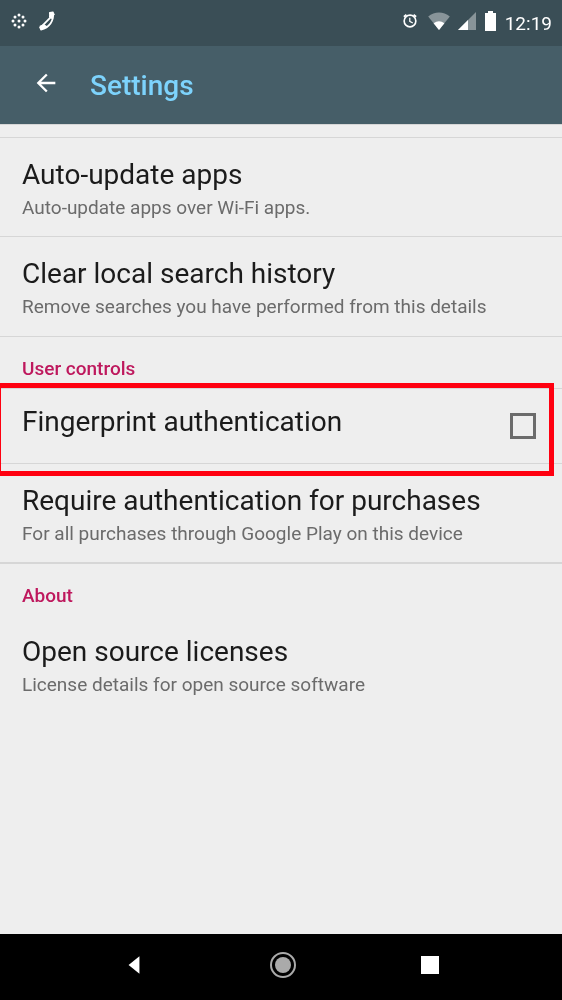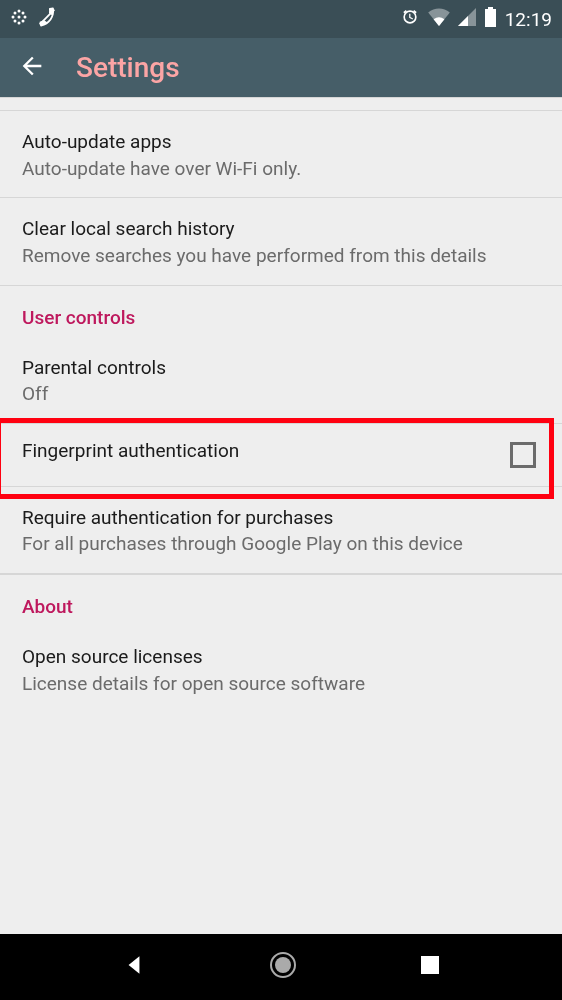--- a/index.html
+++ b/index.html
@@ -5,57 +5,57 @@
   * { margin: 0; padding: 0; box-sizing: border-box; }
   body {
     width: 562px;
     height: 1000px;
     font-family: Roboto, -apple-system, BlinkMacSystemFont, sans-serif;
     background: #eeeeee;
     overflow: hidden;
     position: relative;
   }
   .statusbar {
-    height: 38px;
+    height: 46px;
     background: #3a4e56;
     display: flex;
     align-items: center;
     justify-content: space-between;
     padding: 0 10px;
     color: #fff;
   }
   .statusbar .left, .statusbar .right { display: flex; align-items: center; gap: 8px; }
   .appbar {
-    height: 59px;
+    height: 78px;
     background: #465e68;
     display: flex;
     align-items: center;
-    padding: 0 18px;
+    padding: 0 32px;
     gap: 30px;
-    color: #fca5a5;
+    color: #7dd3fc;
   }
   .appbar .title { font-size: 28px; font-weight: 500; }
   .content {
     background: #eeeeee;
   }
   .divider {
     height: 1px;
     background: #d6d6d6;
   }
   .big-space {
     height: 14px;
     border-top: 1px solid #d6d6d6;
     border-bottom: 1px solid #d6d6d6;
     background: #eeeeee;
   }
   .item {
     padding: 18px 22px 16px 22px;
     background: #eeeeee;
   }
-  .item .title { font-size: 19px; color: #1b1b1b; line-height: 1.35; }
+  .item .title { font-size: 28px; color: #1b1b1b; line-height: 1.35; }
   .item .subtitle { font-size: 19px; color: #6b6b6b; margin-top: 2px; line-height: 1.3; }
   .section-header {
     padding: 20px 22px 8px 22px;
     color: #be185d;
     font-size: 19px;
     font-weight: 500;
     background: #eeeeee;
   }
   .highlight {
     position: relative;
@@ -155,36 +155,32 @@
       </svg>
   </span>
   <div class="title">Settings</div>
 </div>
 
 <div class="content">
   <div class="big-space"></div>
 
   <div class="item">
     <div class="title">Auto-update apps</div>
-    <div class="subtitle">Auto-update have over Wi-Fi only.</div>
+    <div class="subtitle">Auto-update apps over Wi-Fi apps.</div>
   </div>
   <div class="divider"></div>
 
   <div class="item">
     <div class="title">Clear local search history</div>
     <div class="subtitle">Remove searches you have performed from this details</div>
   </div>
   <div class="divider"></div>
 
   <div class="section-header">User controls</div>
 
-  <div class="item">
-    <div class="title">Parental controls</div>
-    <div class="subtitle">Off</div>
-  </div>
   <div class="divider"></div>
 
   <div class="item highlight" style="padding-top:14px;padding-bottom:22px;">
     <div class="title">Fingerprint authentication</div>
     <div class="checkbox"></div>
     <div class="highlight-box"></div>
   </div>
   <div class="divider"></div>
 
   <div class="item">

